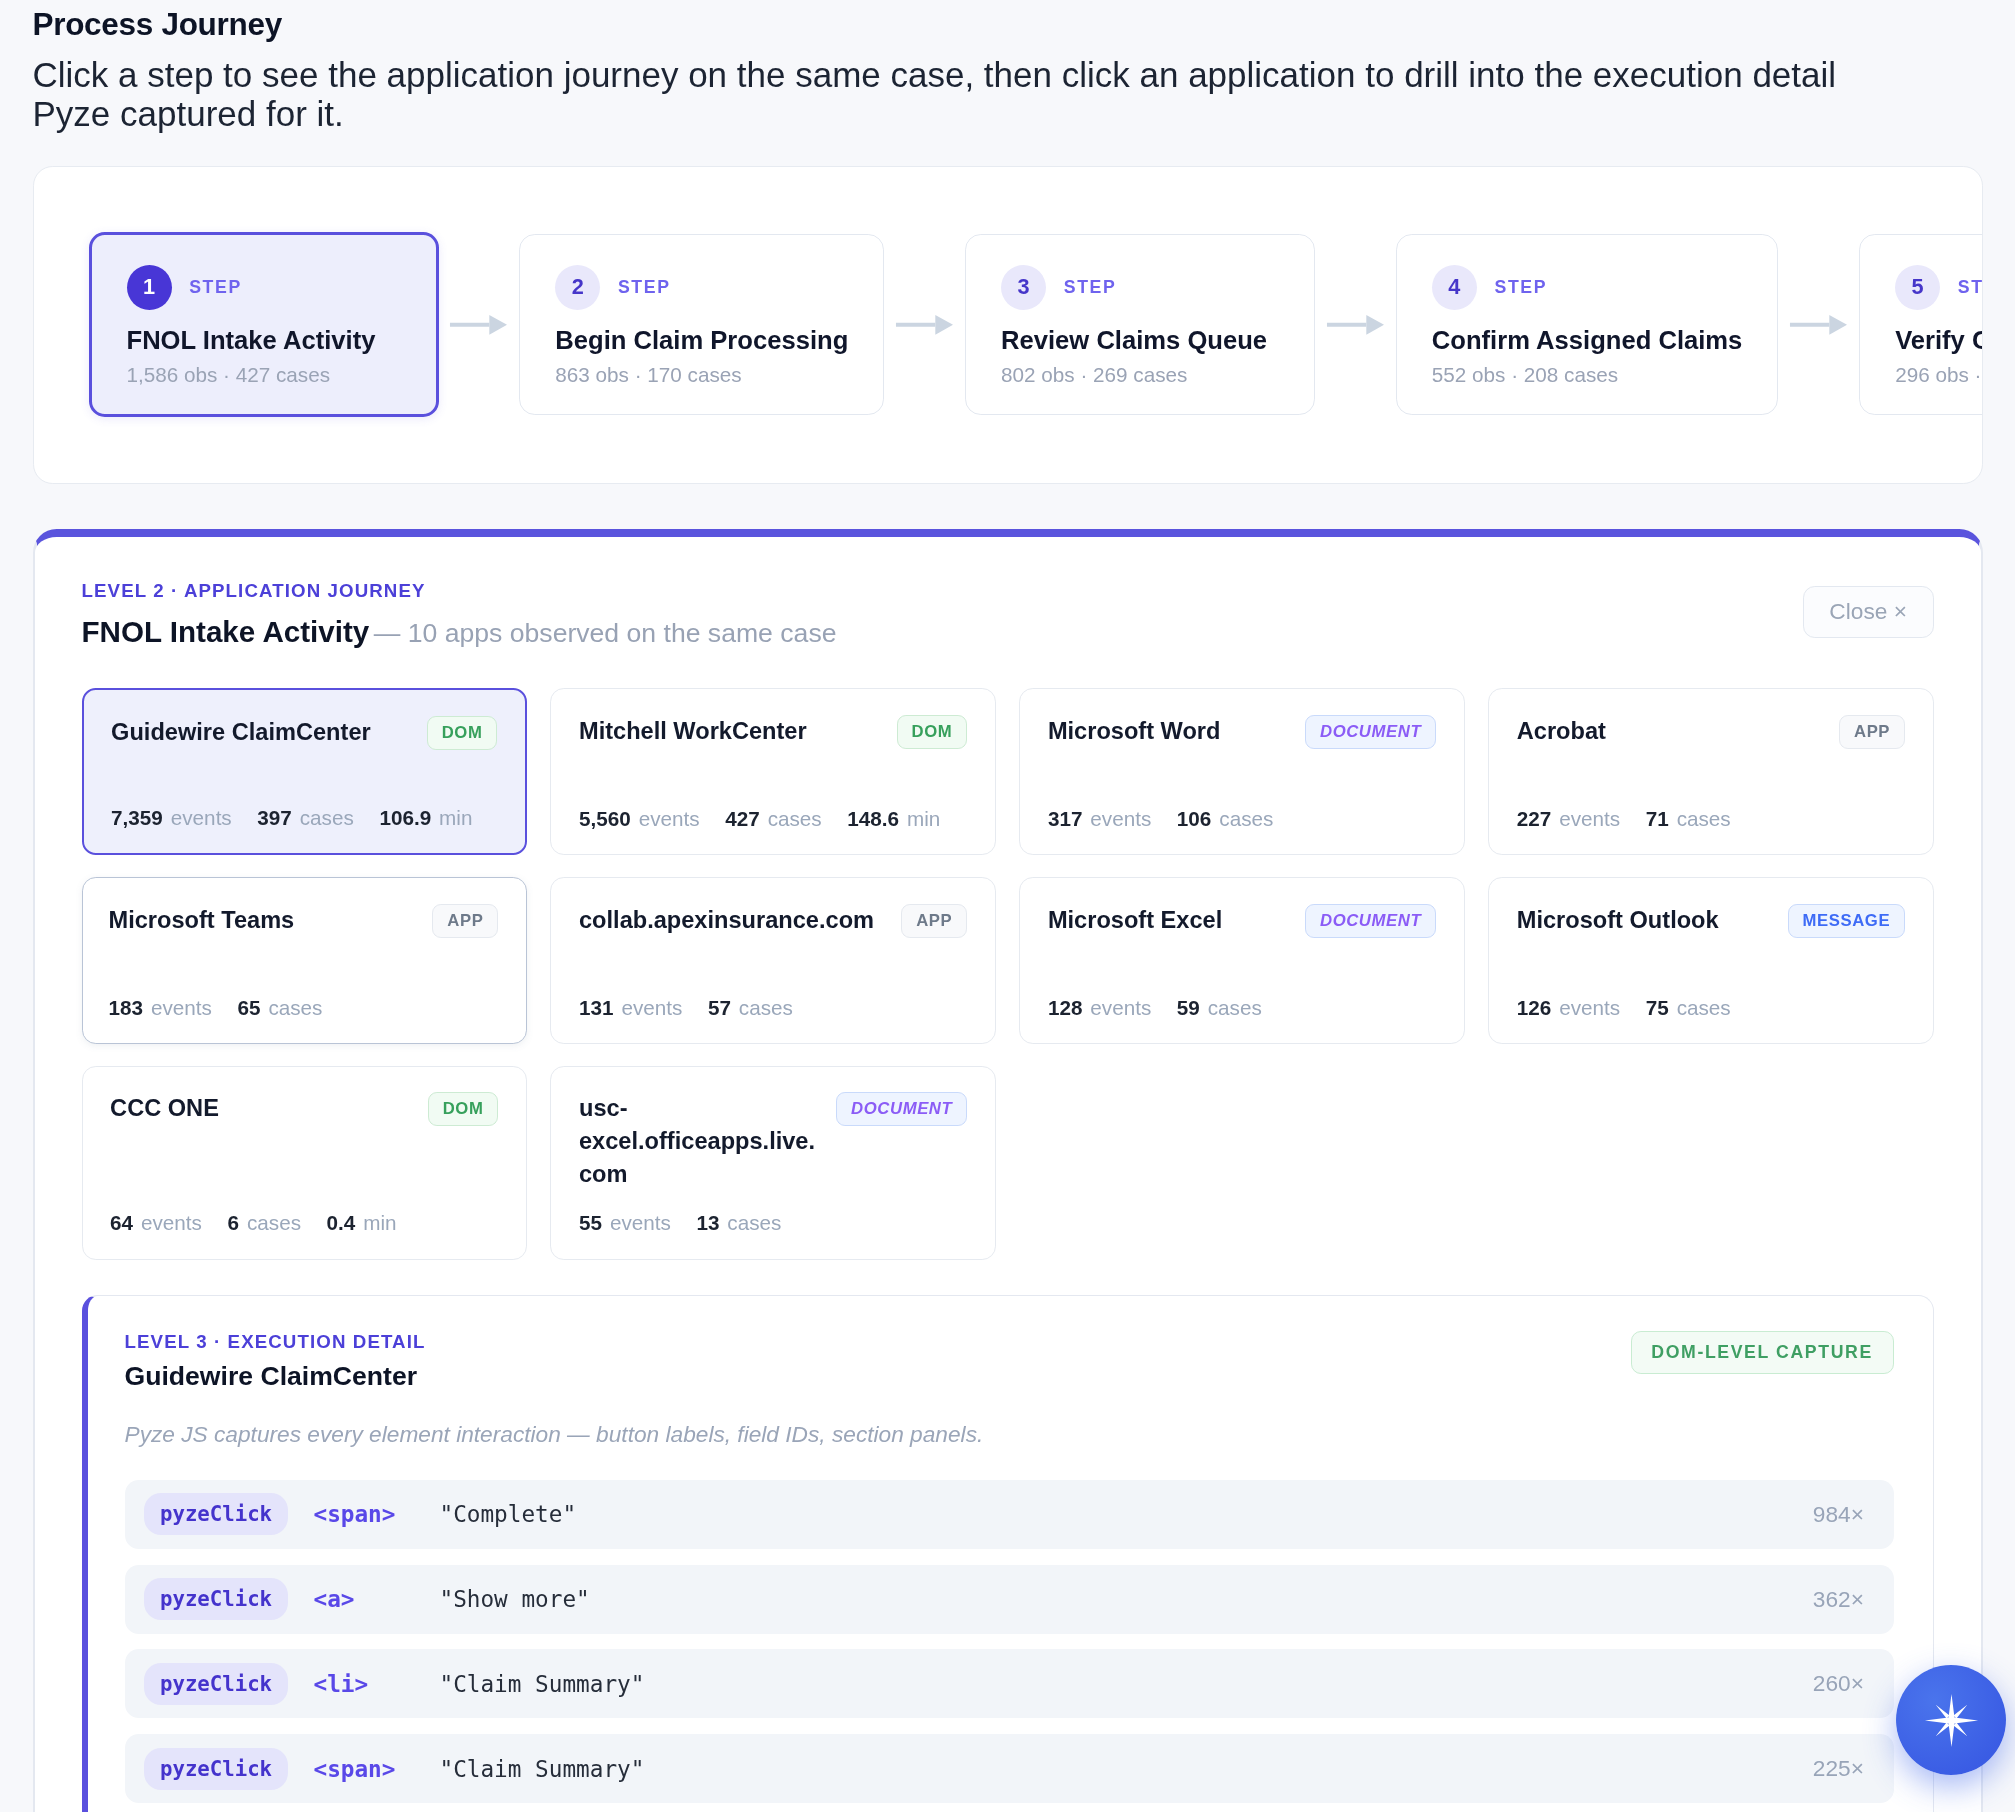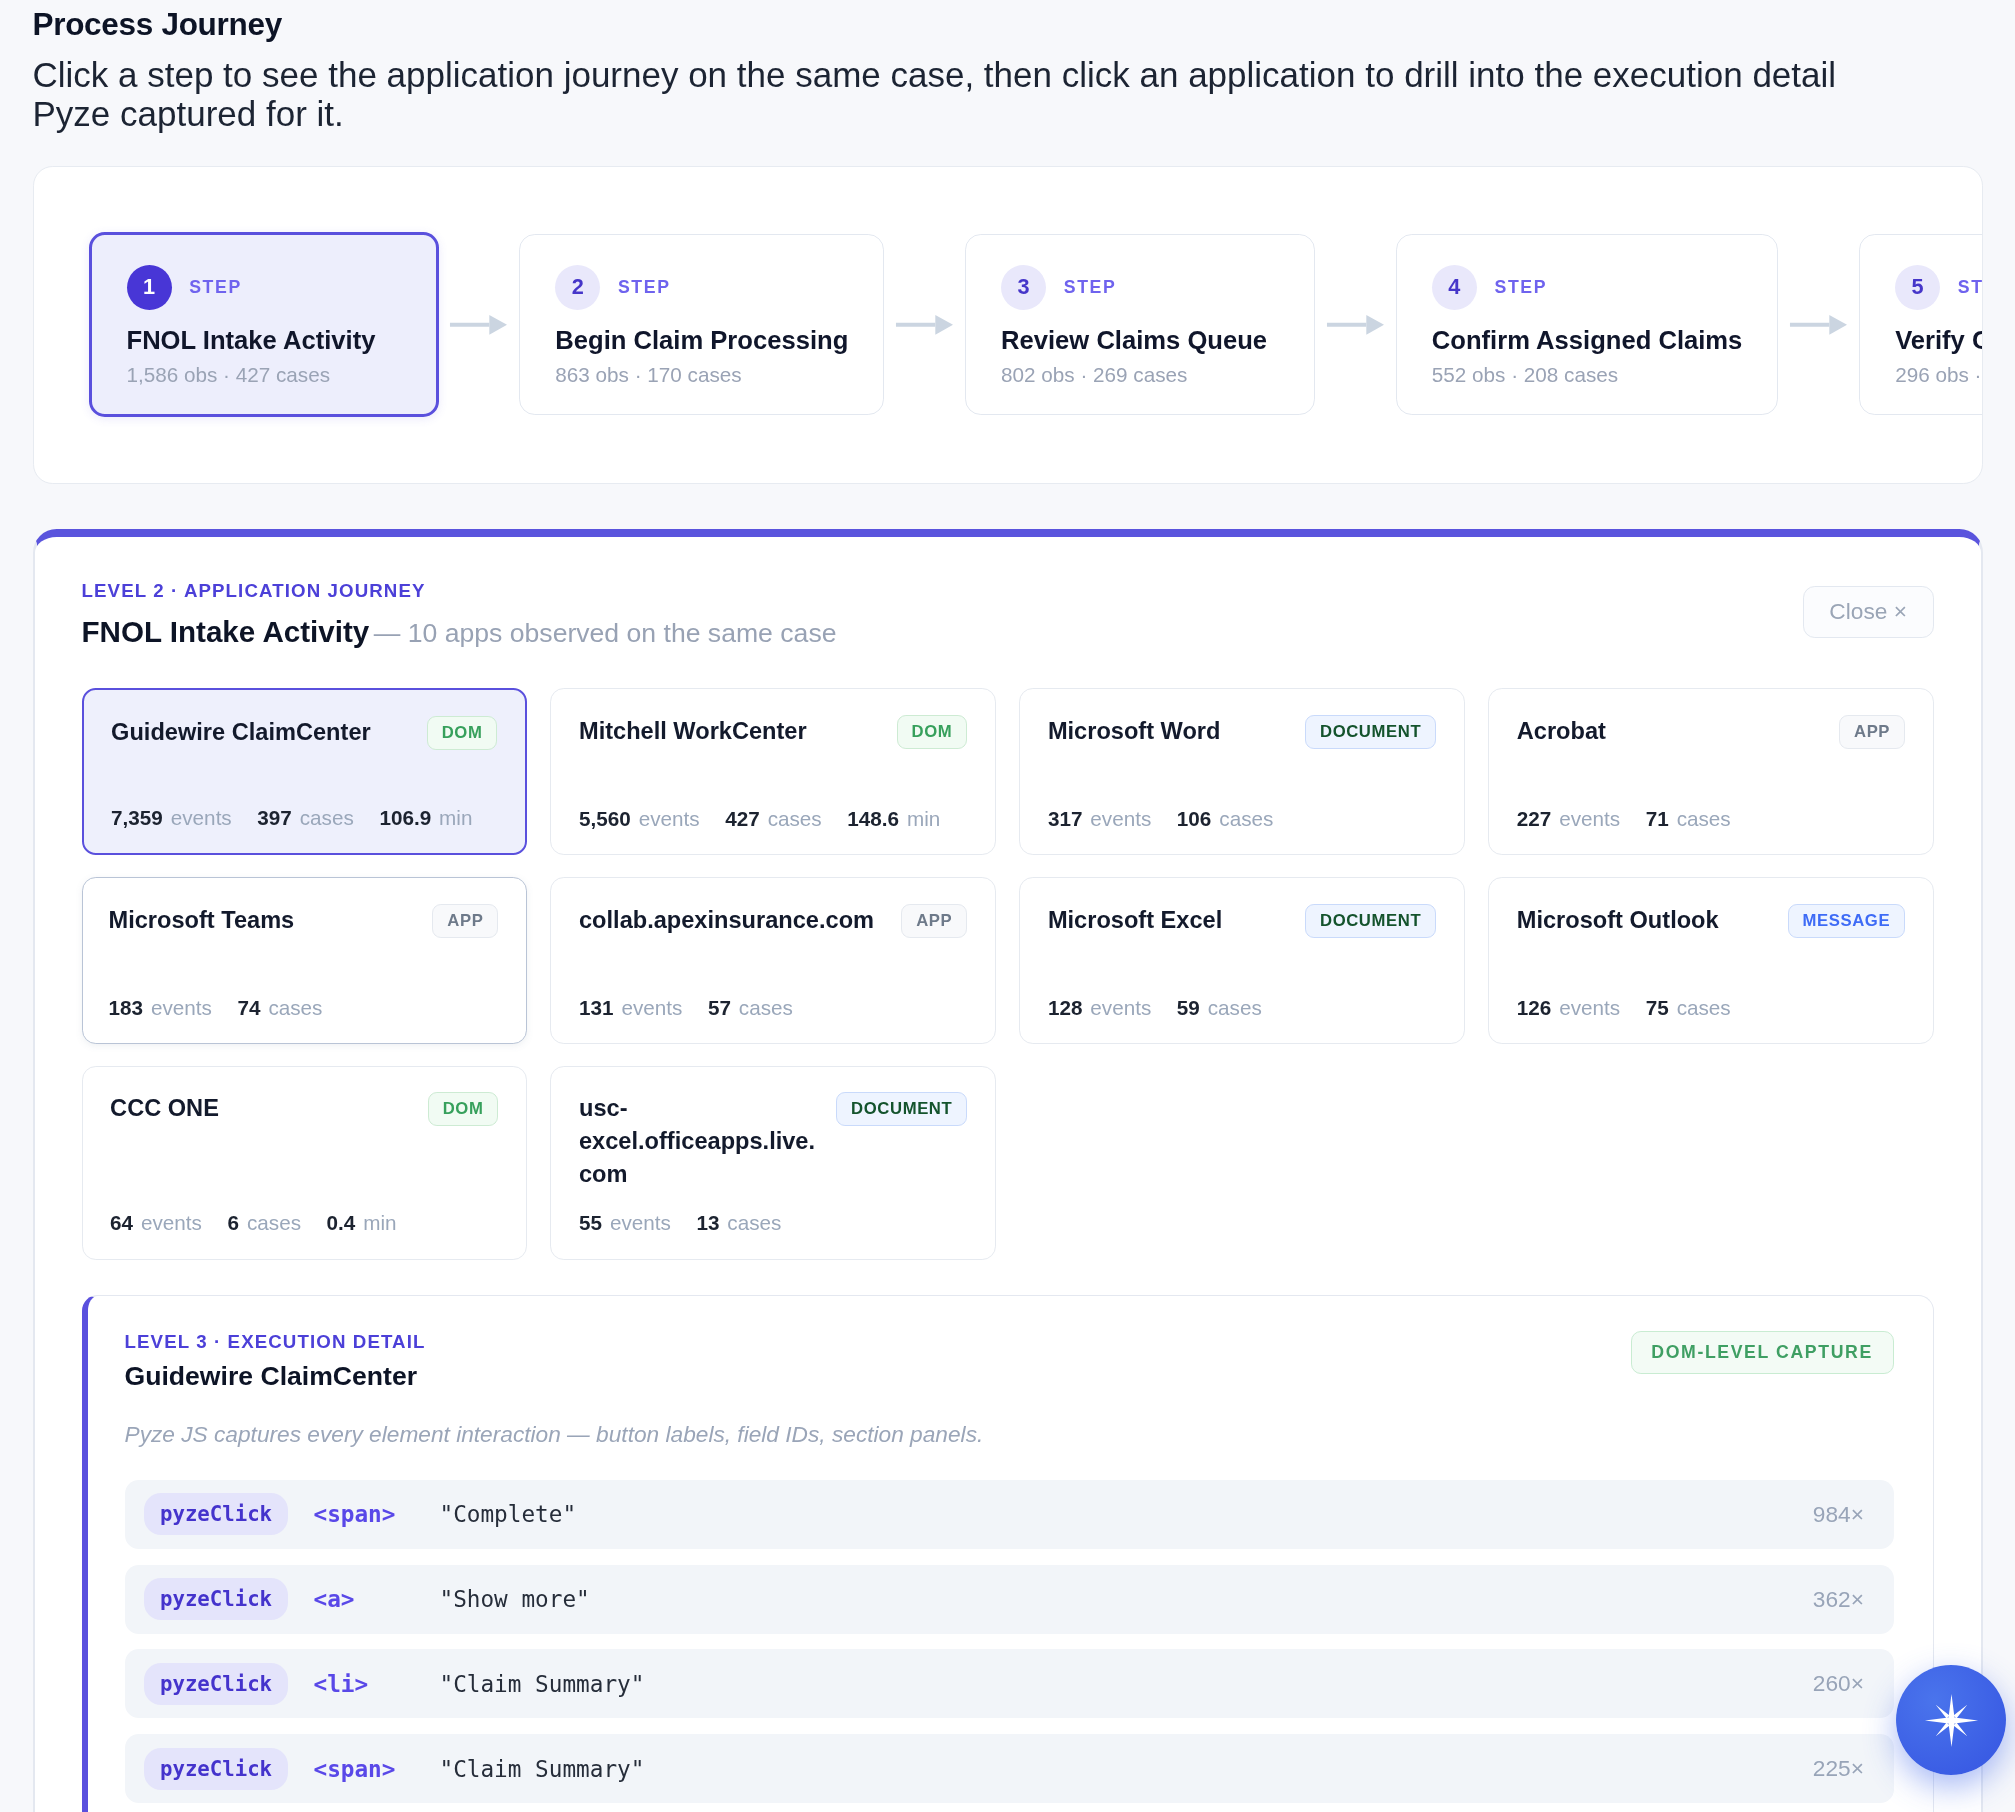--- a/index.html
+++ b/index.html
@@ -71,21 +71,21 @@
   }
   .app-card.selected { border:2.5px solid #5a50dd; background:#eef0fc; }
   .app-card.hovered  { border:1.5px solid #b9c4d6; box-shadow:0 2px 7.9px rgba(100,116,139,.10);padding-left:26px; }
   .app-top { display:flex; justify-content:space-between; align-items:flex-start; gap:13.8px; }
   .app-name { font-size:23.6px; font-weight:700; color:#131a2c; line-height:33px; overflow-wrap:anywhere; }
   .app-badge {
     font-size:16.7px; font-weight:700; letter-spacing:0.6px; padding:5.9px 13.8px;
     border-radius:8.9px; white-space:nowrap; flex:0 0 auto;
   }
   .app-badge.dom { color:#37a05c; background:#f1fbf3; border:1.5px solid #cdebd3; }
-  .app-badge.doc { color:#14532d; background:#eef4ff; border:1.5px solid #c9dafb; }
+  .app-badge.doc { color:#8b5cf6; background:#eef4ff; border:1.5px solid #c9dafb;font-style:italic; }
   .app-badge.msg { color:#3e6bf6; background:#eef4ff; border:1.5px solid #c9dafb; }
   .app-badge.app { color:#6e7a8a; background:#f8f9fb; border:1.5px solid #e5e9ef; }
   .app-stats { margin-top:auto; display:flex; gap:25.6px; font-size:20.7px; padding-top:19.7px; }
   .stat-pair { display:flex; gap:7.9px; align-items:center; }
   .stat-v { font-weight:700; color:#1c2330; }
   .stat-l { color:#9aa7ba; }
 
   
   .l3-panel {
     margin-top:35px; background:#fff; border:1.5px solid #e4e8f0;
@@ -302,21 +302,21 @@
       <div class="app-top">
         <div class="app-name">Microsoft Teams</div>
         <span class="app-badge app">APP</span>
       </div>
       <div class="app-stats">
         <span class="stat-pair">
             <span class="stat-v">183</span>
             <span class="stat-l">events</span>
           </span>
         <span class="stat-pair">
-            <span class="stat-v">74</span>
+            <span class="stat-v">65</span>
             <span class="stat-l">cases</span>
           </span>
 
       </div>
     </div>
 
     <div class="app-card">
       <div class="app-top">
         <div class="app-name">collab.apexinsurance.com</div>
         <span class="app-badge app">APP</span>

